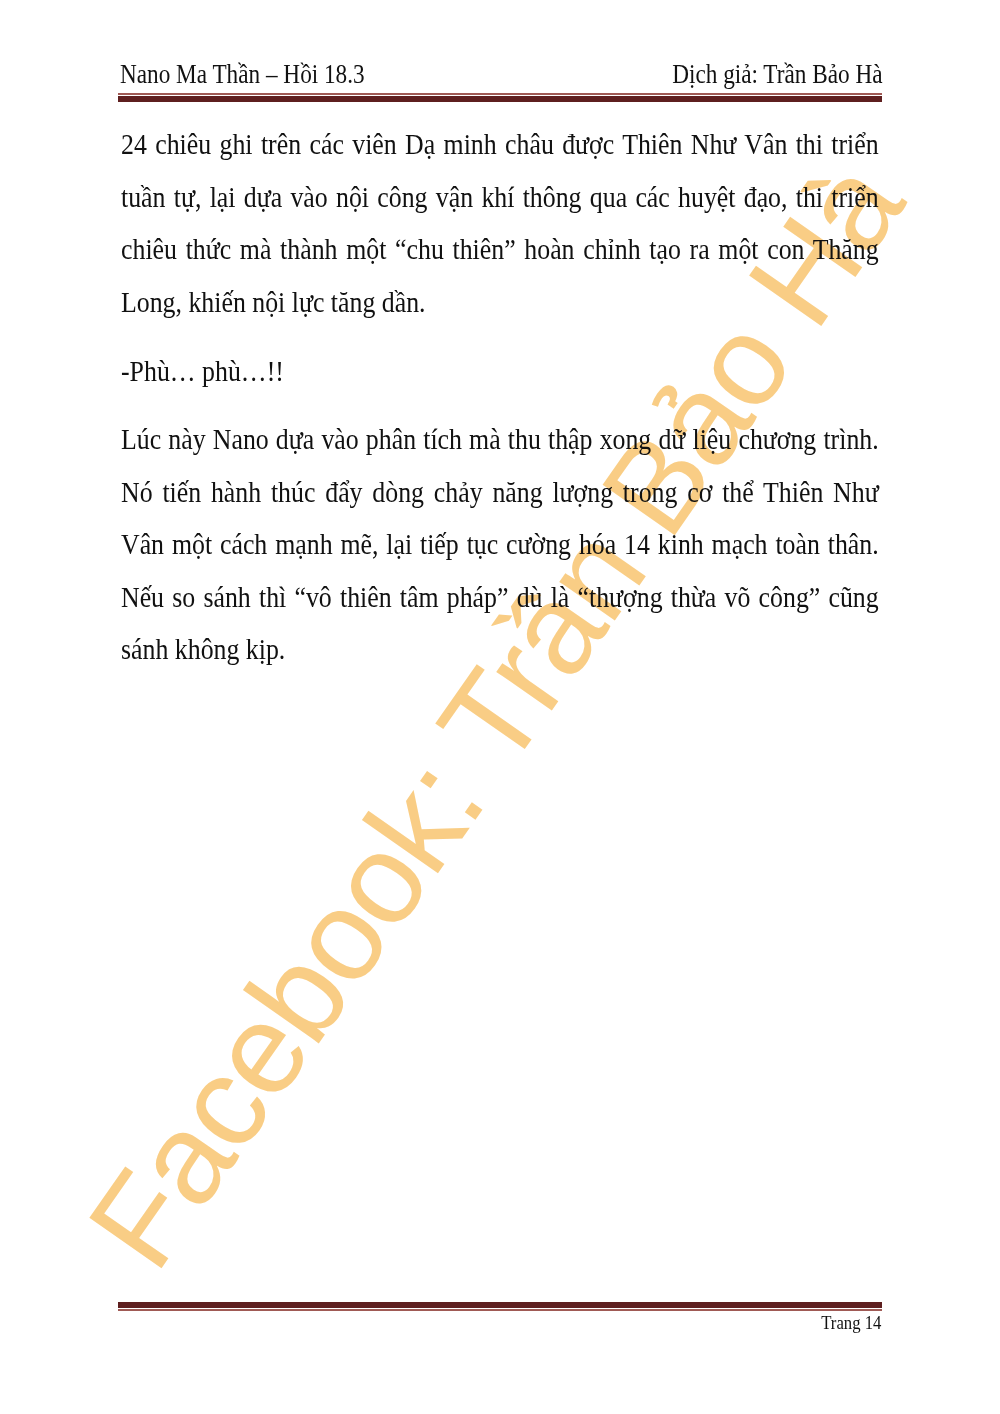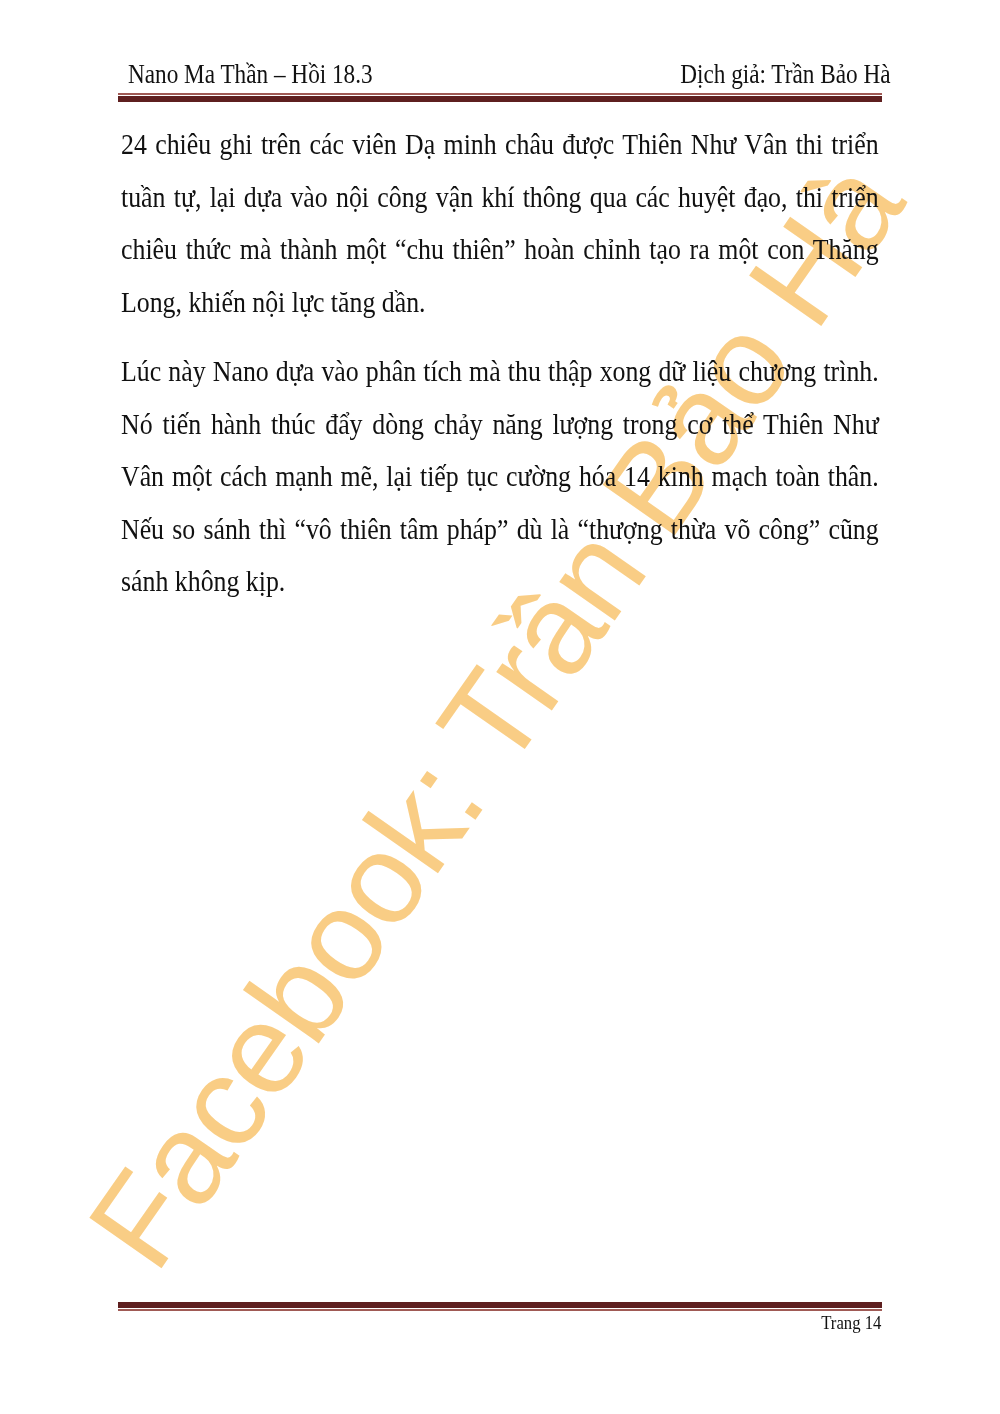--- a/index.html
+++ b/index.html
@@ -16,21 +16,21 @@
       color: #111111;
     }
     .page {
       position: absolute;
       left: 0; top: 0;
       width: 1000px; height: 1414px;
     }
     
     .header {
       position: absolute;
-      left: 128px;
+      left: 120px;
       top: 56px;
       width: 762px;
       height: 40px;
     }
     .header-title, .header-translator {
       position: absolute;
       top: 0;
       font-size: 27px;
       line-height: 36px;
       white-space: nowrap;
@@ -119,20 +119,23 @@
   <div class="rule-thick" style="top:96px;background:#5e1f1f;"></div>
 
   <div class="watermark">
     <span class="watermark-text" style="color:#f5a623;">Facebook: Trần Bảo Hà</span>
   </div>
 
   <div class="body-text">
     <p class="para" style="height:210px;margin-bottom:17px;">
       <span class="para-inner">24 chiêu ghi trên các viên Dạ minh châu được Thiên Như Vân thi triển tuần tự, lại dựa vào nội công vận khí thông qua các huyệt đạo, thi triển chiêu thức mà thành một “chu thiên” hoàn chỉnh tạo ra một con Thăng Long, khiến nội lực tăng dần.</span>
     </p>
+    <p class="para" style="height:52px;margin-bottom:16px;">
+      <span class="para-inner">-Phù… phù…!!</span>
+    </p>
     <p class="para" style="height:262px;margin-bottom:17px;">
       <span class="para-inner">Lúc này Nano dựa vào phân tích mà thu thập xong dữ liệu chương trình. Nó tiến hành thúc đẩy dòng chảy năng lượng trong cơ thể Thiên Như Vân một cách mạnh mẽ, lại tiếp tục cường hóa 14 kinh mạch toàn thân. Nếu so sánh thì “vô thiên tâm pháp” dù là “thượng thừa võ công” cũng sánh không kịp.</span>
     </p>
   </div>
 
   <div class="rule-thick" style="top:1302px;background:#5e1f1f;"></div>
   <div class="rule-thin" style="top:1309px;background:#a05a55;"></div>
   <span class="footer-page">Trang 14</span>
 
 </div>

